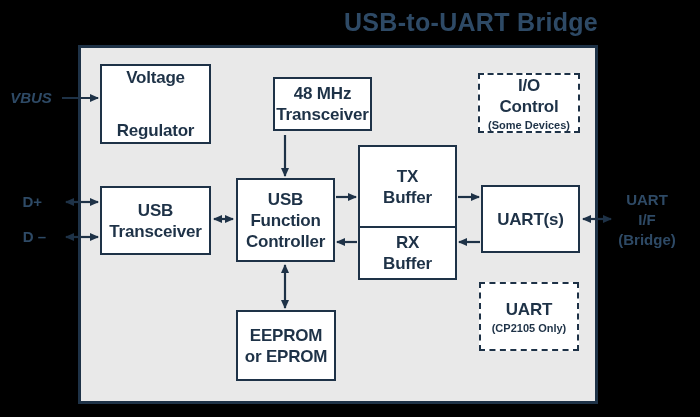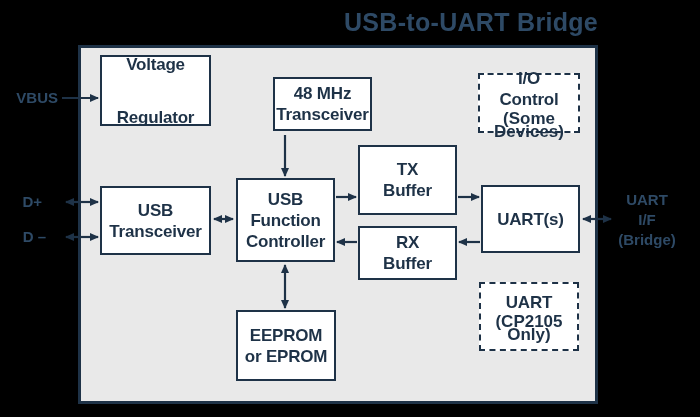--- a/index.html
+++ b/index.html
@@ -23,40 +23,40 @@
   .block {
     position:absolute; box-sizing:border-box;
     background:var(--box-fill, #ffffff);
     border:2px solid var(--ink, #1e3247);
     color:var(--ink, #1e3247);
     display:flex; flex-direction:column; align-items:center; justify-content:center;
     font-size:17px; font-weight:bold; line-height:21px; text-align:center;
     letter-spacing:-0.2px;
   }
   .block.dashed { border-style:dashed; }
-  .block .note { font-size:17px; line-height:13px; margin-top:2px; letter-spacing:0; }
+  .block .note { font-size:11px; line-height:13px; margin-top:2px; letter-spacing:0; }
   .port {
     position:absolute; color:var(--outer-text, #2e4a66);
     font-size:15px; font-weight:bold; line-height:16px;
   }
   .port.right-col { text-align:center; line-height:20px; }
   svg.arrows { position:absolute; left:0; top:0; pointer-events:none; }
   svg.arrows line { stroke:var(--ink, #1e3247); stroke-width:2.2; }
   svg.arrows marker path { fill:var(--ink, #1e3247); }
 </style>
 </head>
 <body>
 
 <div class="stage">
 
   <div class="diagram-title">USB-to-UART Bridge</div>
 
   <div class="canvas"></div>
 
-  <div class="block" style="left:100px; top:55px; width:111px; height:71px;gap:32px;">
+  <div class="block" style="left:100px; top:64px; width:111px; height:80px;gap:32px;">
     <span>Voltage</span>
     <span>Regulator</span>
   </div>
 
   <div class="block" style="left:236px; top:77px; width:99px; height:54px;margin-left:37px;">
     <span>48 MHz</span>
     <span>Transceiver</span>
   </div>
 
   <div class="block dashed" style="left:478px; top:73px; width:102px; height:60px;">
@@ -69,21 +69,21 @@
     <span>USB</span>
     <span>Transceiver</span>
   </div>
 
   <div class="block" style="left:236px; top:178px; width:99px; height:84px;">
     <span>USB</span>
     <span>Function</span>
     <span>Controller</span>
   </div>
 
-  <div class="block" style="left:358px; top:145px; width:99px; height:70px;">
+  <div class="block" style="left:358px; top:145px; width:99px; height:83px;">
     <span>TX</span>
     <span>Buffer</span>
   </div>
 
   <div class="block" style="left:358px; top:226px; width:99px; height:54px;">
     <span>RX</span>
     <span>Buffer</span>
   </div>
 
   <div class="block" style="left:481px; top:185px; width:99px; height:68px;">
@@ -93,21 +93,21 @@
   <div class="block dashed" style="left:479px; top:282px; width:100px; height:69px;">
     <span>UART</span>
     <span class="note">(CP2105 Only)</span>
   </div>
 
   <div class="block" style="left:236px; top:310px; width:100px; height:71px;">
     <span>EEPROM</span>
     <span>or EPROM</span>
   </div>
 
-  <div class="port" style="left:4px; top:90px; width:54px; text-align:right;">VBUS</div>
+  <div class="port" style="left:4px; top:90px; width:54px; text-align:center;font-style:italic;">VBUS</div>
   <div class="port" style="left:8px; top:194px; width:34px; text-align:right;">D+</div>
   <div class="port" style="left:8px; top:229px; width:38px; text-align:right;">D –</div>
 
   <div class="port right-col" style="left:601px; top:190px; width:92px;">
     <div>UART</div>
     <div>I/F</div>
     <div>(Bridge)</div>
   </div>
 
   <svg class="arrows" width="700" height="417">

